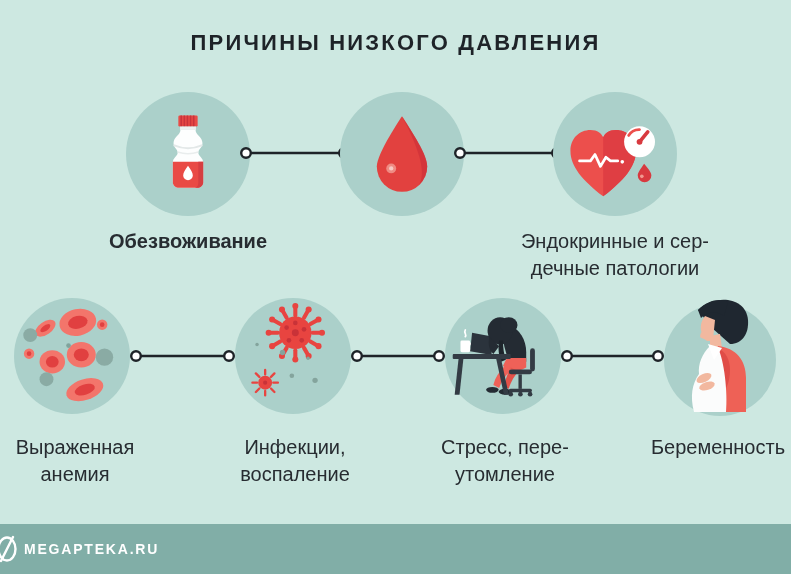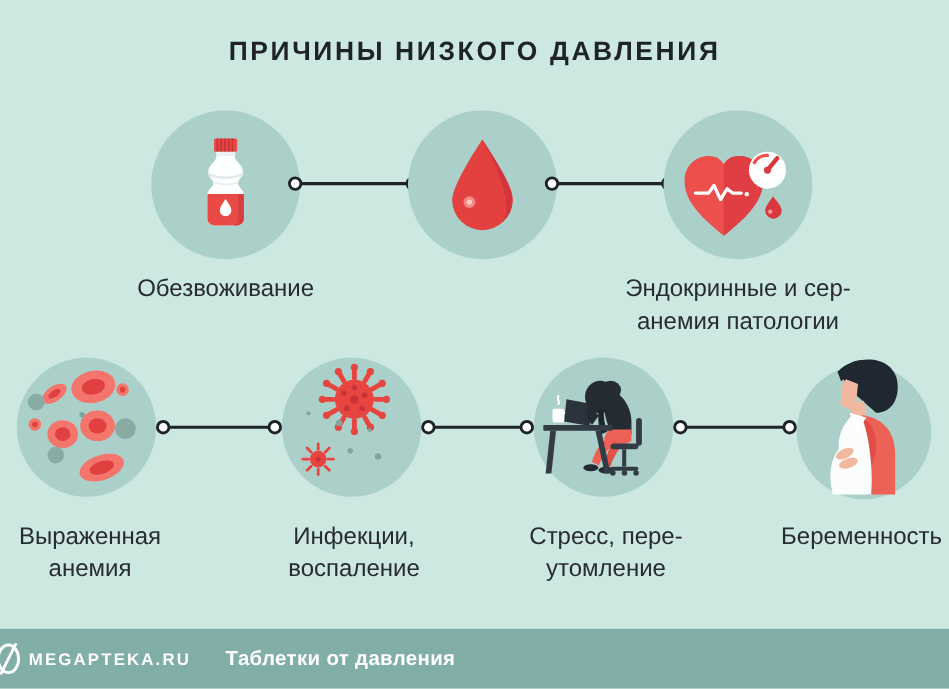--- a/index.html
+++ b/index.html
@@ -88,23 +88,23 @@
       <circle cx="63" cy="48" r="2" fill="#ffffff"></circle>
       <circle cx="82" cy="26" r="17" fill="#ffffff"></circle>
       <path d="M70,19 A13.5,13.5 0 0 1 82,12.5" stroke="#ec4f4c" stroke-width="3" fill="none" stroke-linecap="round"></path>
       <line x1="82" y1="26" x2="91" y2="15" stroke="#d8393f" stroke-width="4" stroke-linecap="round"></line>
       <circle cx="82" cy="26" r="3.2" fill="#d8393f"></circle>
       <path d="M87,50 C83.5,55.5 80,59.5 80,63 a7.5,7.5 0 0 0 15,0 C95,59.5 91.5,55.5 87,50 z" fill="#d8393f"></path>
       <circle cx="84.5" cy="64" r="2" fill="#f19990"></circle>
     </svg>
   </div>
 
-  <div class="label" style="left:58px;top:228px;">Обезвоживание</div>
+  <div class="label" style="left:58px;top:228px;font-weight:bold;">Обезвоживание</div>
   <div class="label" style="left:485px;top:228px;">Эндокринные и сер-
-анемия патологии</div>
+дечные патологии</div>
 
   <div class="circle" style="left:14px;top:298px;width:116px;height:116px;">
     <svg width="116" height="116" viewBox="0 0 100 100" style="left:0;top:0;">
       <g transform="translate(55,21) rotate(-12)">
           <ellipse rx="16" ry="11.5" fill="#f3756b"></ellipse>
           <ellipse rx="8.5" ry="5.5" fill="#e14040"></ellipse>
         </g>
       <g transform="translate(27,26) rotate(-35)">
           <ellipse rx="10" ry="5.5" fill="#f3756b"></ellipse>
           <ellipse rx="5" ry="2.4" fill="#e14040"></ellipse>
@@ -266,16 +266,15 @@
   <div class="label" style="left:165px;top:434px;">Инфекции,
 воспаление</div>
   <div class="label" style="left:588px;top:434px;">Беременность</div>
 
   <div class="footer">
     <svg class="logo" width="26" height="30" viewBox="0 0 26 30">
       <ellipse cx="14" cy="15" rx="8.5" ry="11.5" fill="none" stroke="#ffffff" stroke-width="2.4"></ellipse>
       <line x1="8" y1="27" x2="20" y2="3" stroke="#ffffff" stroke-width="2.4" stroke-linecap="round"></line>
     </svg>
     <span class="brand">MEGAPTEKA.RU</span>
-    <span class="tagline">Таблетки от давления</span>
   </div>
 
 </div>
 
 </body></html>

